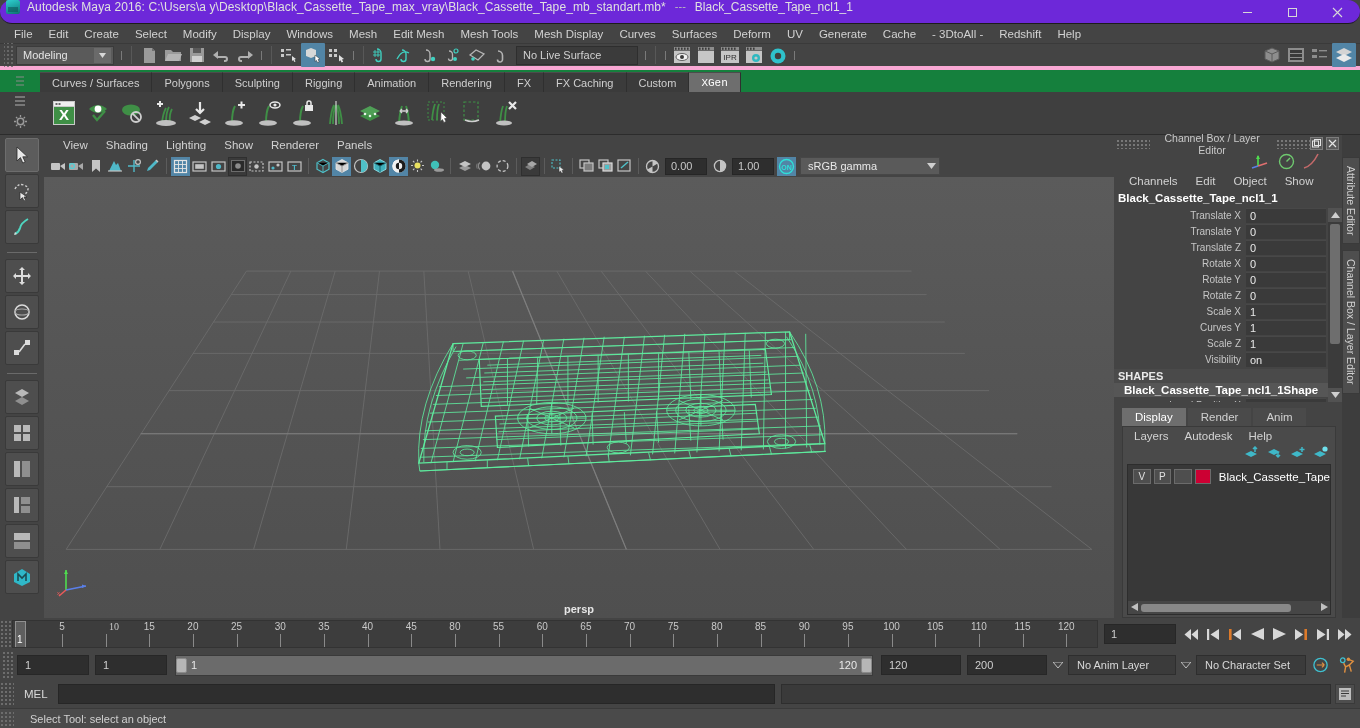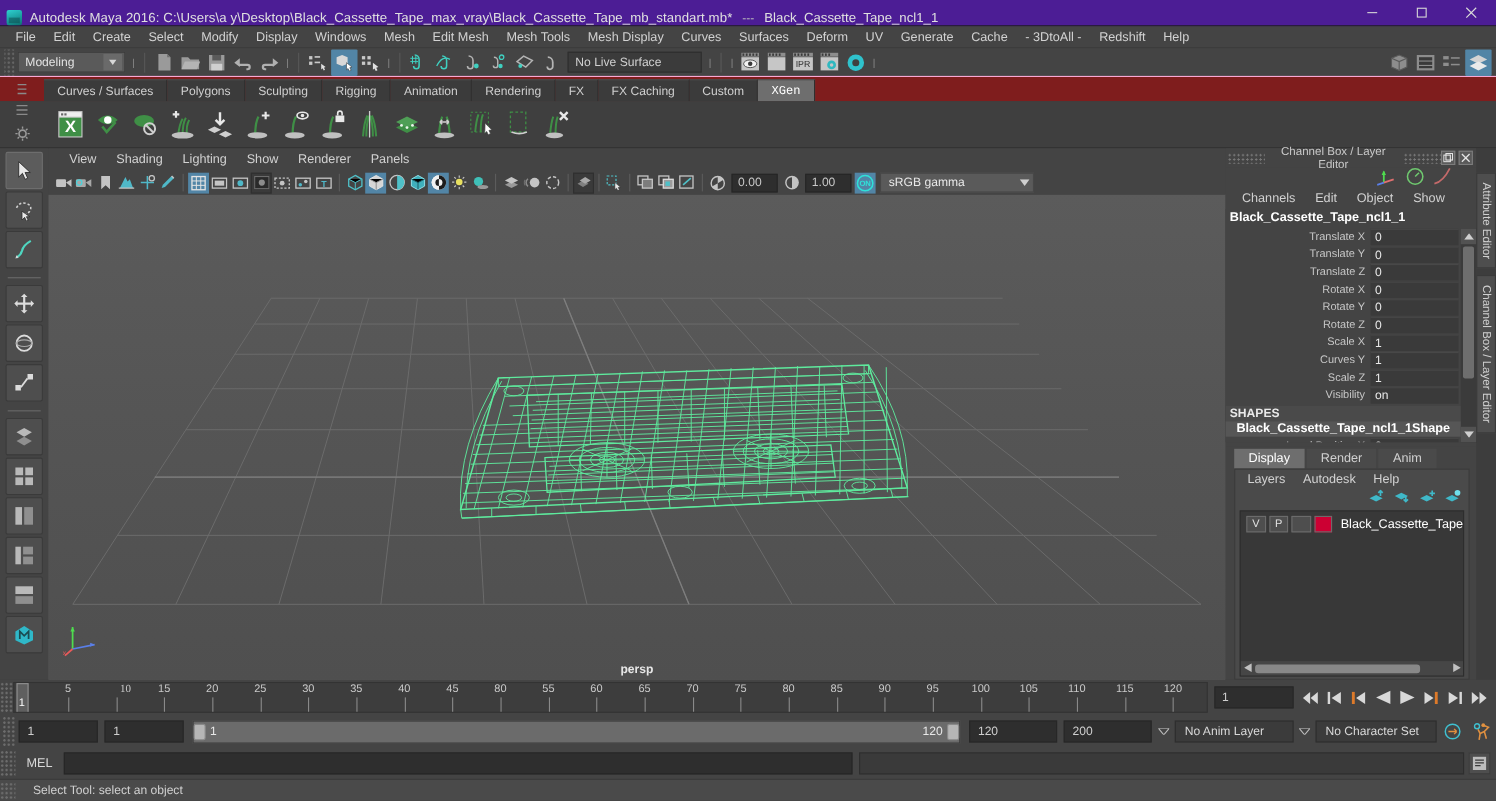--- a/index.html
+++ b/index.html
@@ -8,22 +8,22 @@
     background: #444444;
     font-family: "Liberation Sans", sans-serif;
     font-size: 11px;
     color: #c8c8c8;
     overflow: hidden;
   }
   .app { width: 1360px; height: 728px; position: relative; display: flex; flex-direction: column; }
 
   
   .titlebar {
-    height: 24px; background: #4c1d95; display: flex; align-items: flex-end;
-    flex: 0 0 24px; border-bottom: 1px solid #1c1c1c;
+    height: 24px; background: #6d28d9; display: flex; align-items: flex-start;
+    flex: 0 0 24px; border-bottom: 1px solid #1c1c1c; border-radius: 12px;
   }
   .title-icon {
     width: 14px; height: 14px; margin: 0 7px 0 6px; flex: 0 0 14px;
     background: linear-gradient(160deg,#2fd0d0 0%,#1a9d9d 55%,#0d6e6e 100%);
     border-radius: 2px; position: relative;
   }
   .title-icon:after{content:"";position:absolute;left:2px;top:7px;width:10px;height:5px;background:#0f4f52;opacity:.55;}
   .title-text { font-size: 12px; color: #e0e0e0; white-space: nowrap; letter-spacing: .1px; }
   .title-sep { color: #bdbdbd; padding: 0 9px; }
   .title-sub { font-size: 12px; color: #e0e0e0; }
@@ -37,21 +37,21 @@
   
   .menubar {
     height: 20px; flex: 0 0 20px; background: #444444; display: flex; align-items: center;
     padding-left: 6px; border-bottom: 1px solid #3a3a3a;
   }
   .menu-item { padding: 0 8px; height: 20px; line-height: 20px; font-size: 11.5px; color: #d2d2d2; white-space: nowrap; }
 
   
   .statusline {
     height: 26px; flex: 0 0 26px; background: #444444; display: flex; align-items: center;
-    padding-left: 4px; gap: 0px; border-bottom: 1px solid #f9a8d4;
+    padding-left: 4px; gap: 0px; border-bottom: 4px solid #f9a8d4;
   }
   .grip { width: 9px; height: 24px; flex: 0 0 9px;
     background-image: radial-gradient(circle, #6d6d6d 1px, transparent 1.2px);
     background-size: 4px 4px; background-position: 2px 2px; opacity:.85;}
   .modeselect {
     width: 98px; height: 19px; background: #5a5a5a; border: 1px solid #3b3b3b;
     display: flex; align-items: center; padding-left: 6px; font-size: 11px; color: #e4e4e4; margin: 0 3px;
     position: relative;
   }
   .modeselect .arrow { position: absolute; right: 2px; top: 1px; width: 17px; height: 15px; background: #6a6a6a;
@@ -60,21 +60,21 @@
   .tb-arrow { width: 9px; color: #8c8c8c; font-size: 9px; text-align: center; flex: 0 0 9px; }
   .icon-btn { width: 24px; height: 24px; display: flex; align-items: center; justify-content: center; flex: 0 0 24px; }
   .icon-btn.sel { background: #5285a6; border-radius: 1px; }
   .livesurface {
     width: 122px; height: 19px; background: #3b3b3b; border: 1px solid #2e2e2e;
     display: flex; align-items: center; padding-left: 6px; font-size: 11px; color: #d0d0d0; margin: 0 3px;
   }
   .statusline .right { margin-left: auto; display: flex; align-items: center; padding-right: 4px; }
 
   
-  .shelfwrap { flex: 0 0 22px; background: #7f1d1d; display: flex; align-items: flex-start; }
+  .shelfwrap { flex: 0 0 22px; background: #15803d; display: flex; align-items: flex-start; }
   .shelf-leftgrip { width: 40px; height: 22px; display:flex; align-items:center; justify-content:center;}
   .shelf-tabs { display: flex; height: 22px; align-items: flex-end; }
   .shelf-tab {
     height: 20px; line-height: 20px; padding: 0 12px; font-size: 11px; color: #cfcfcf;
     background: #3b3b3b; border-right: 1px solid #2f2f2f; border-top: 1px solid #4c4c4c;
   }
   .shelf-tab.active { background: #6e6e6e; color: #ffffff; font-family: Liberation Mono, monospace; }
 
   
   .shelfrow { flex: 0 0 42px; background: #3f3f3f; display: flex; align-items: center; border-bottom: 1px solid #2c2c2c; }

